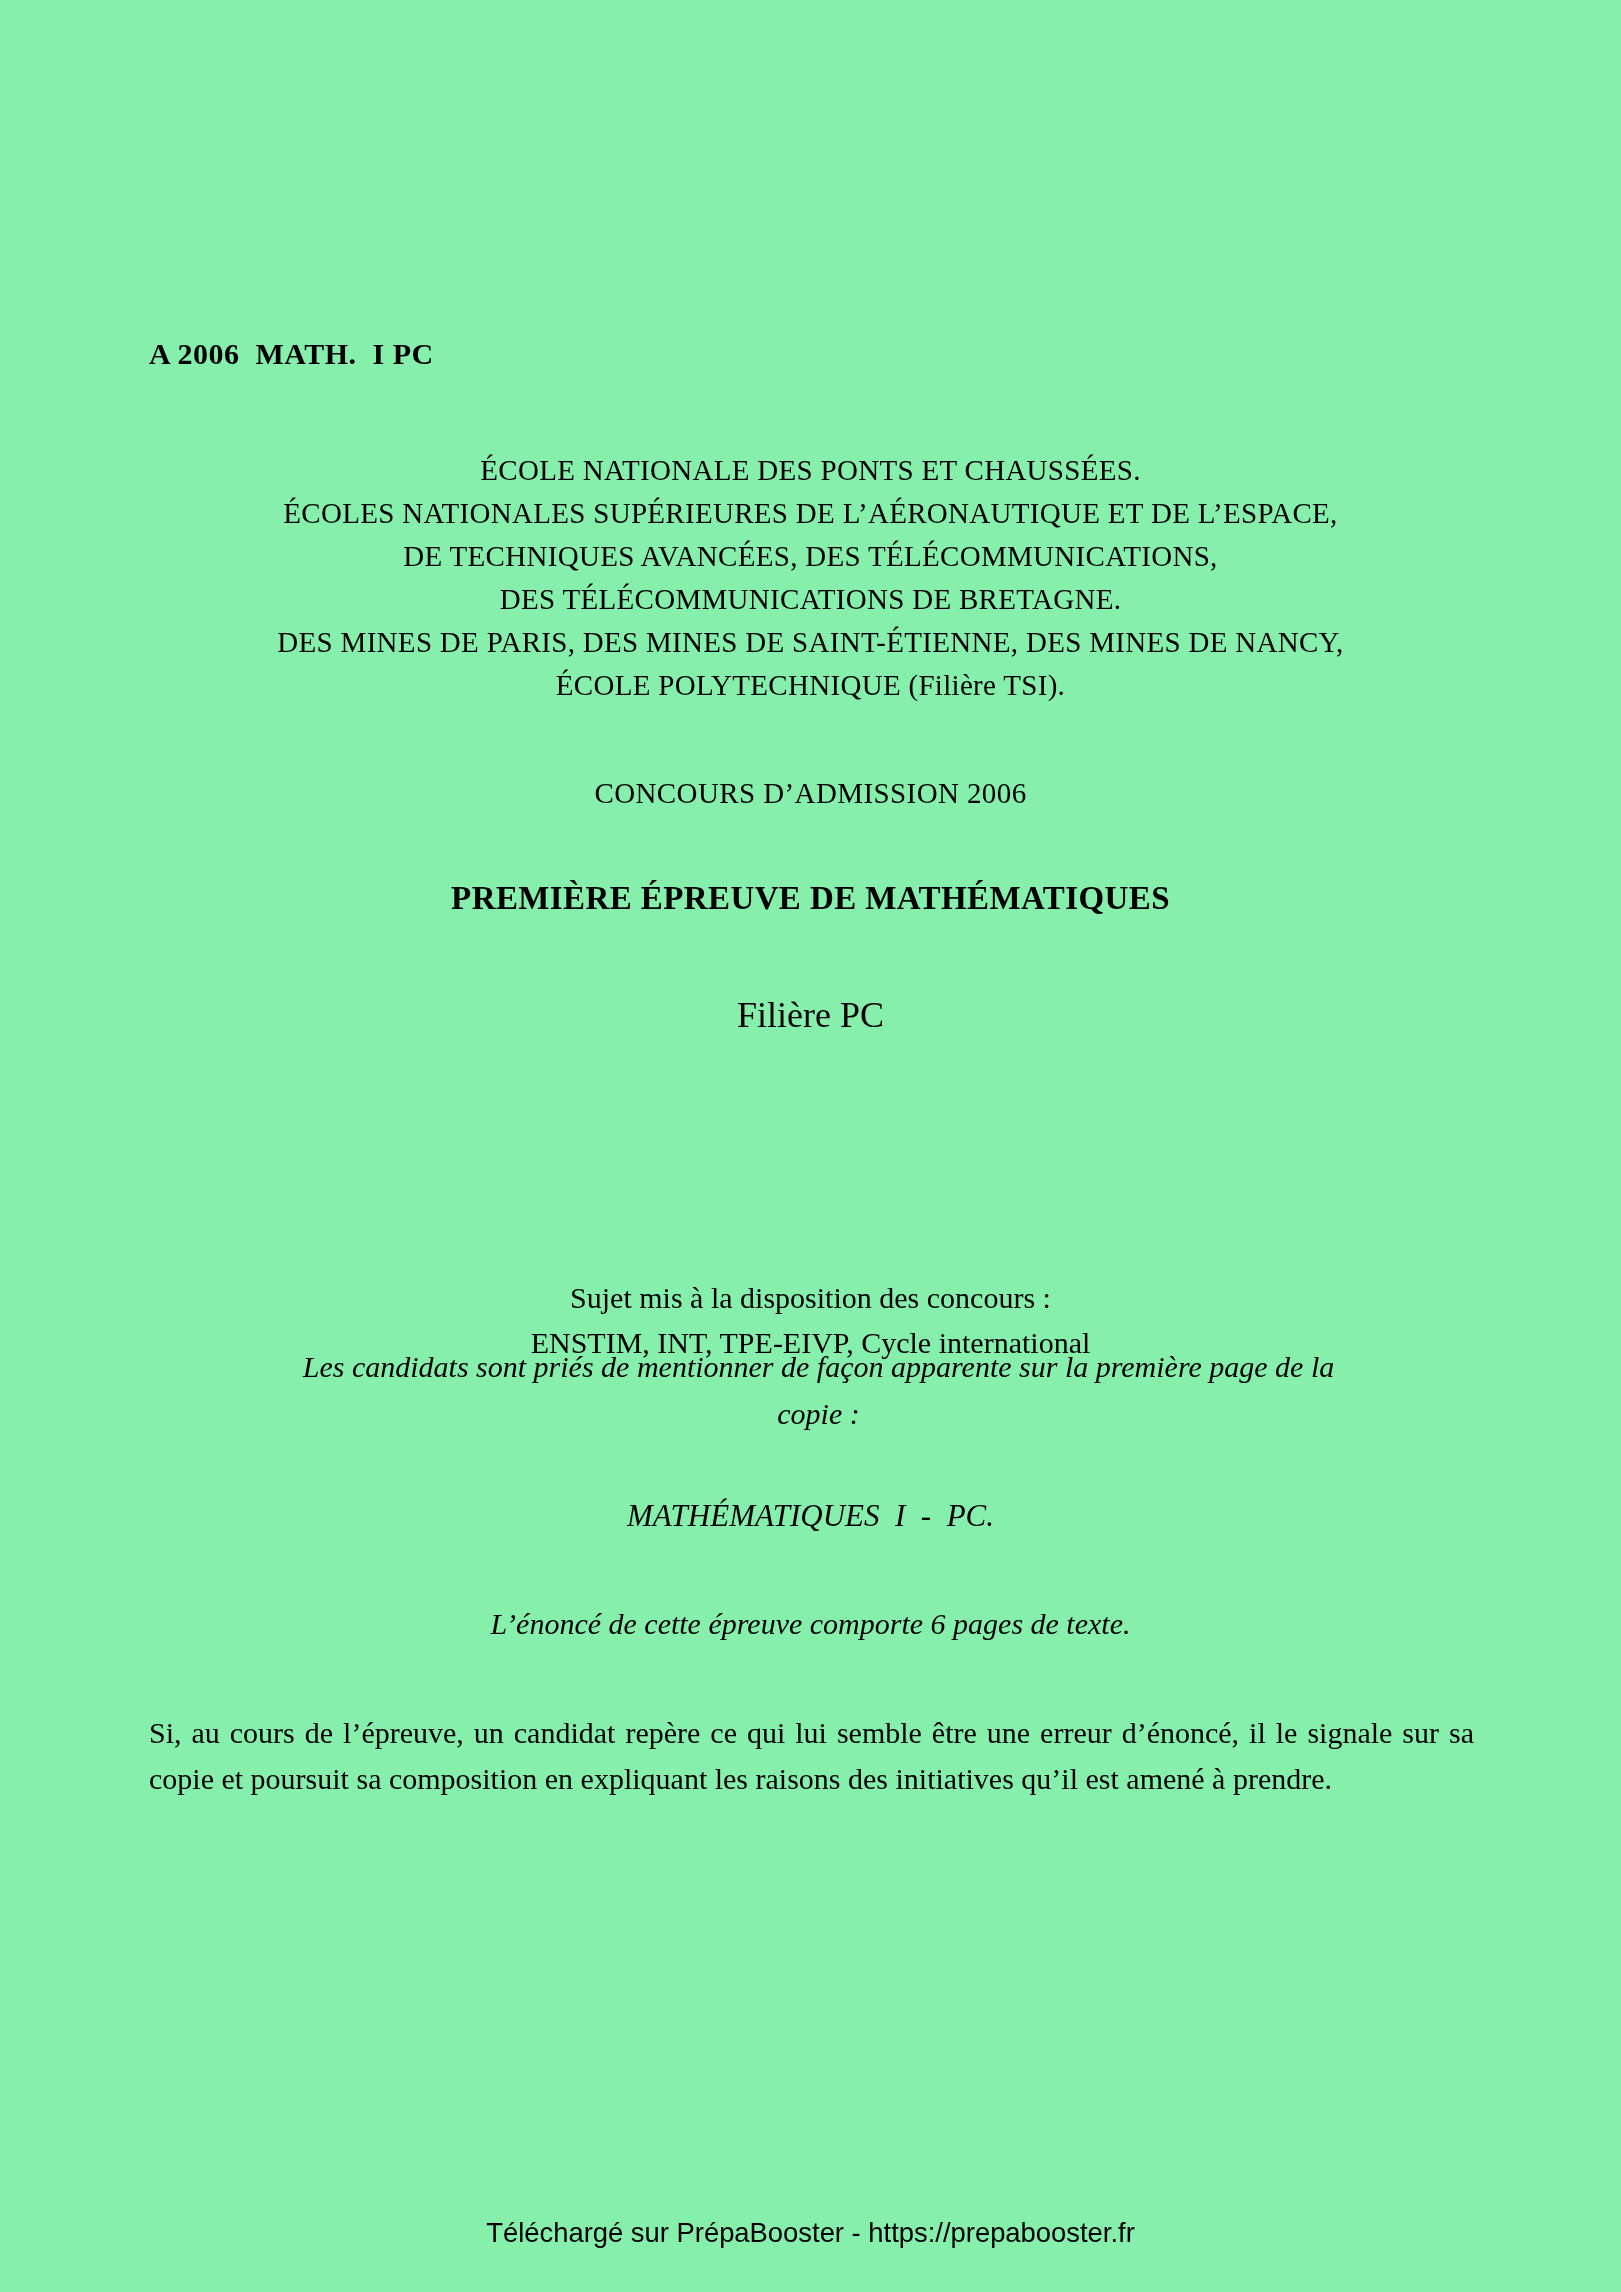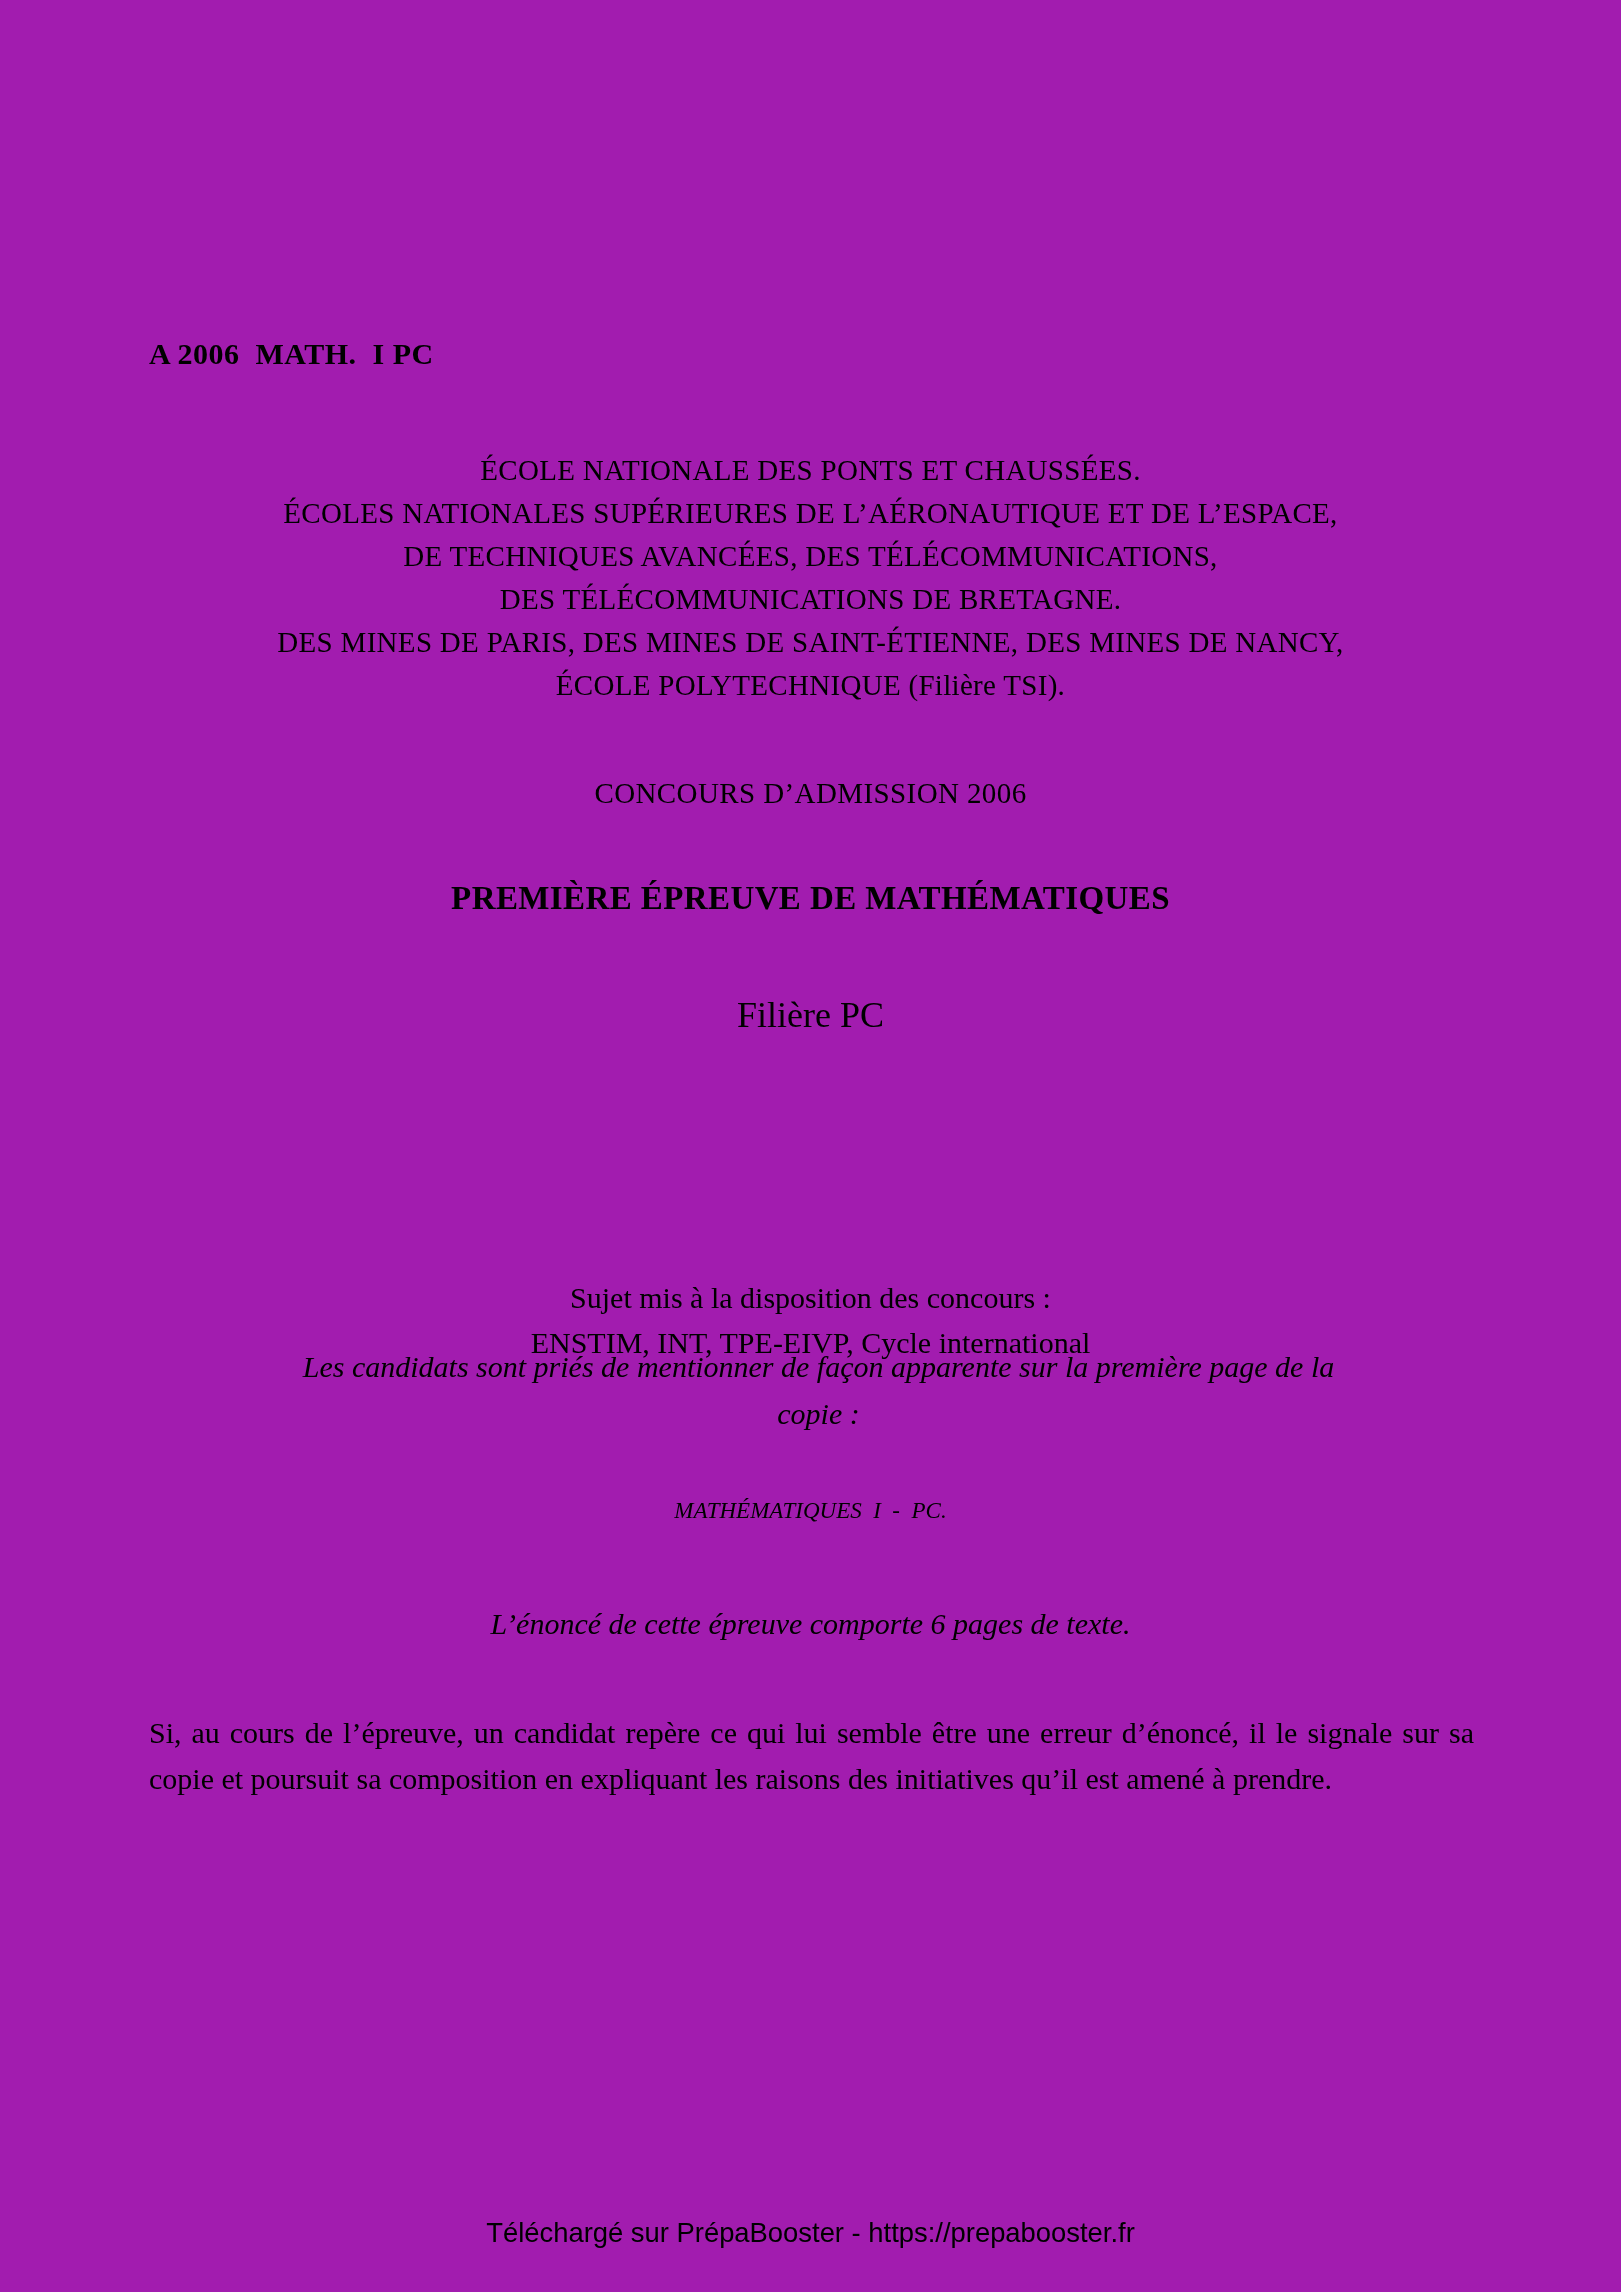--- a/index.html
+++ b/index.html
@@ -5,21 +5,21 @@
   html, body {
     margin: 0;
     padding: 0;
     background: #e8e8e8;
   }
   .page {
     position: relative;
     width: 1621px;
     height: 2293px;
     margin: 0 auto;
-    background: #a21caf;
+    background: #86efac;
     color: #000000;
     font-family: "Liberation Serif", "DejaVu Serif", serif;
     overflow: hidden;
   }
   .abs { position: absolute; left: 0; right: 0; }
   .center { text-align: center; }
 
   .header-code {
     position: absolute;
     left: 149px;
@@ -65,21 +65,21 @@
   }
   .note-block {
     top: 1343px;
     font-size: 30px;
     font-style: italic;
     line-height: 47px;
     margin-left: 16px;
   }
   .subject-label {
     top: 1498px;
-    font-size: 23px;
+    font-size: 31px;
     font-style: italic;
     white-space: pre-wrap;
   }
   .enonce {
     top: 1607px;
     font-size: 30px;
     font-style: italic;
   }
   .erratum {
     position: absolute;

